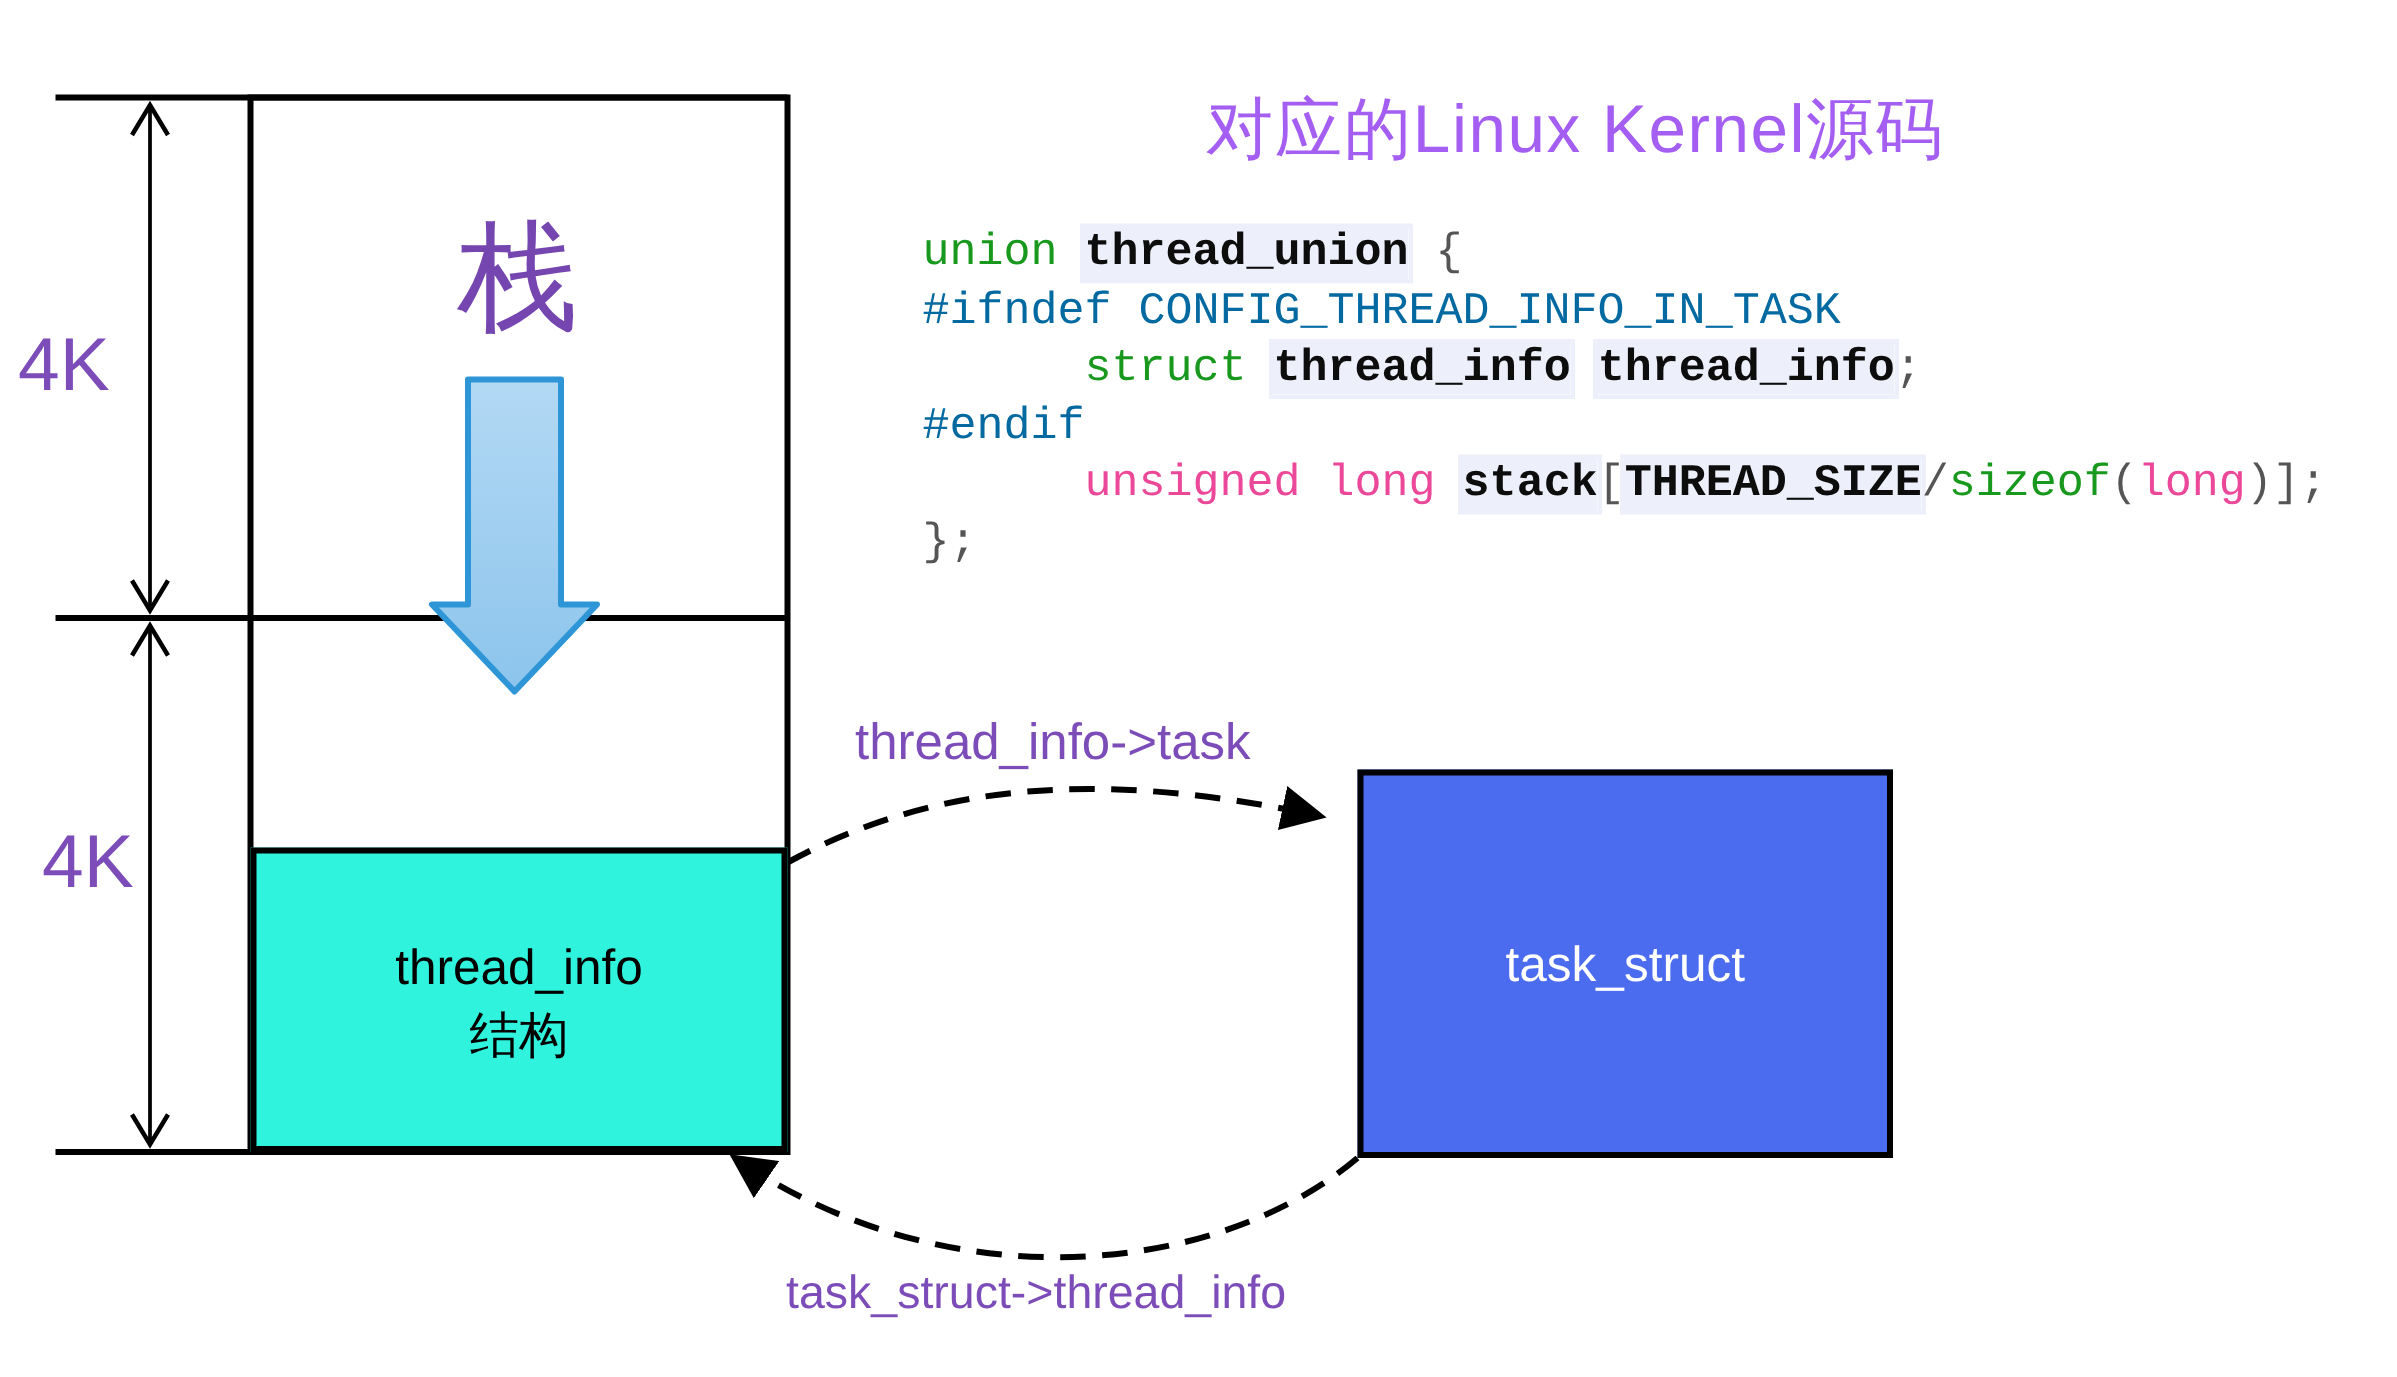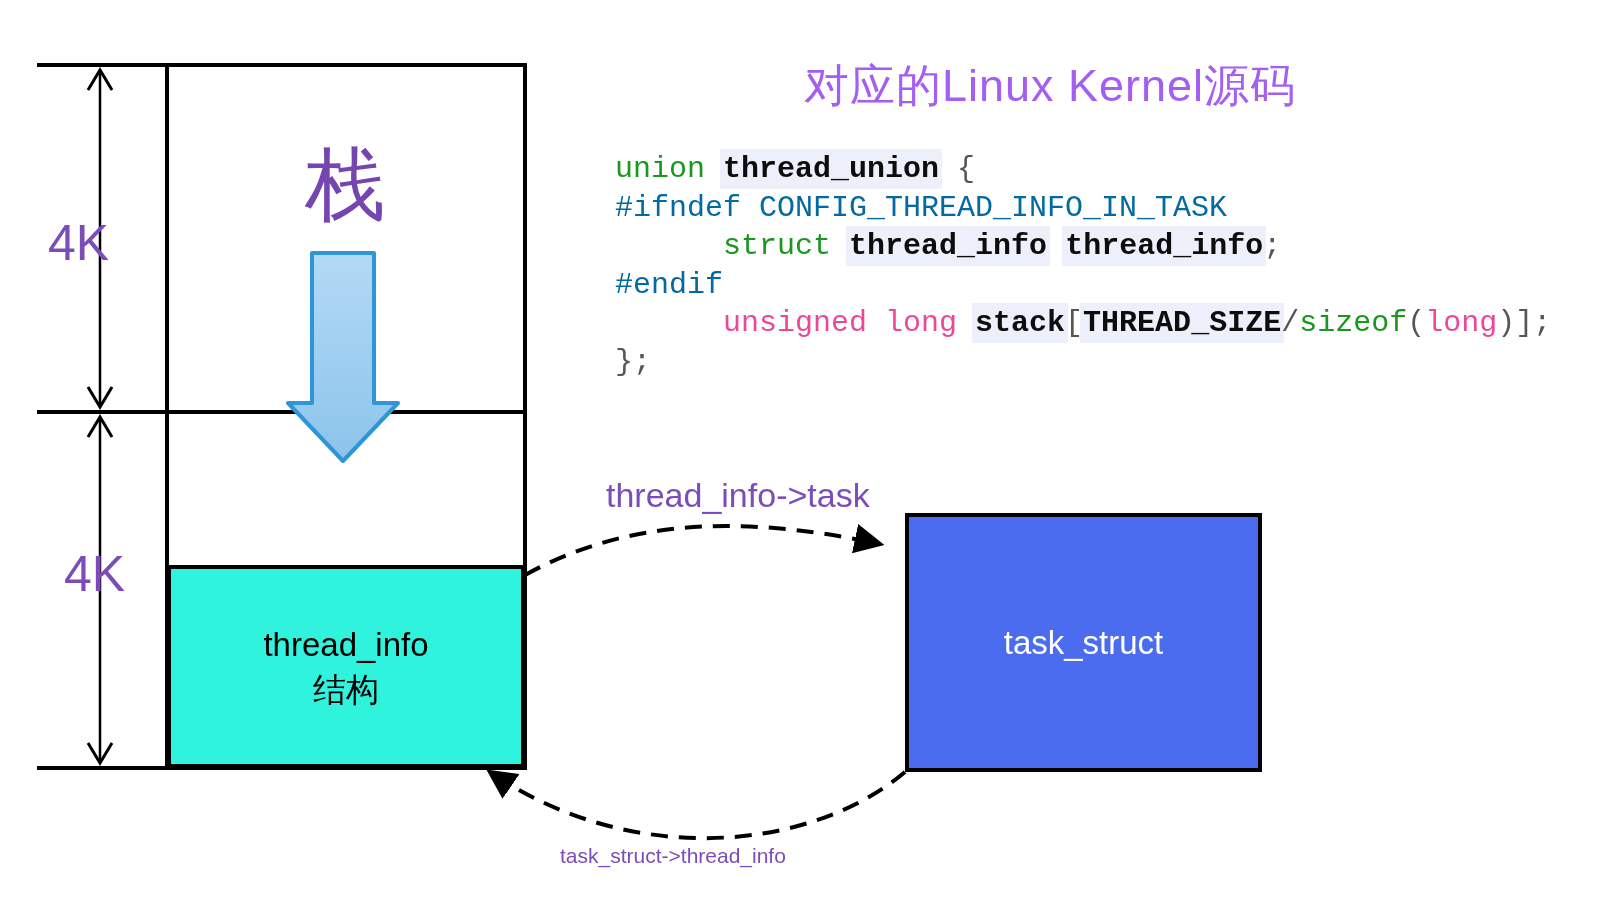--- a/index.html
+++ b/index.html
@@ -12,32 +12,32 @@
     padding-left:47px;
   }
   .abs{position:absolute;}
   
   .title{
     left:700px;top:56px;width:700px;
     text-align:center;
     font-size:45px;letter-spacing:1px;
     color:#a55ef2;
   }
-  .purple{color:#7c4cb8;margin-left:36px;}
+  .purple{color:#7c4cb8;}
   .size-label{font-size:50px;}
   .size-label.top{left:12px;top:214px;}
   .size-label.bottom{left:28px;top:545px;}
   .stack-char{
     left:225px;top:132px;width:240px;
     text-align:center;
     font-size:80px;color:#7646b0;
   }
   .arrow-label{font-size:34px;white-space:nowrap;}
   .arrow-label.top{left:570px;top:476px;}
-  .arrow-label.bottom{left:524px;top:844px;font-size:21px;}
+  .arrow-label.bottom{left:524px;top:844px;font-size:31px;}
   
   .node-box{
     box-sizing:border-box;
     border:4px solid #000;
     display:flex;flex-direction:column;
     align-items:center;justify-content:center;
     text-align:center;
   }
   .threadinfo-box{
     left:167px;top:565px;width:358px;height:203px;

